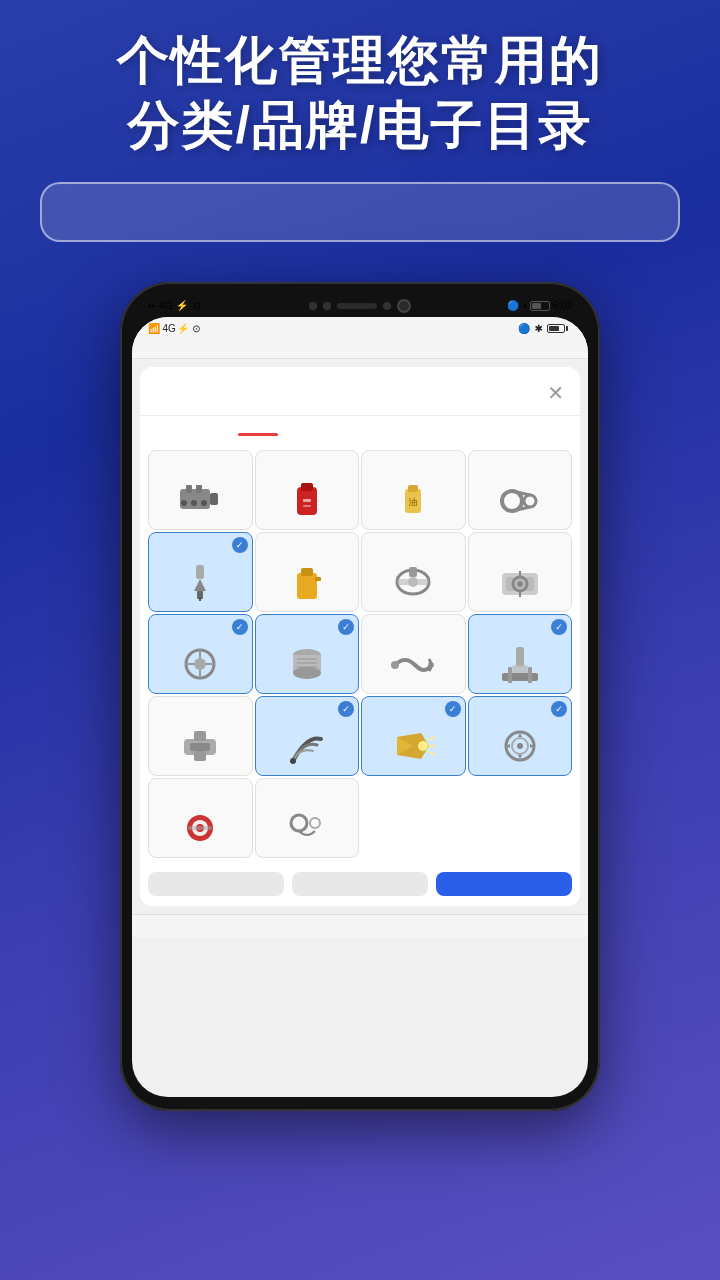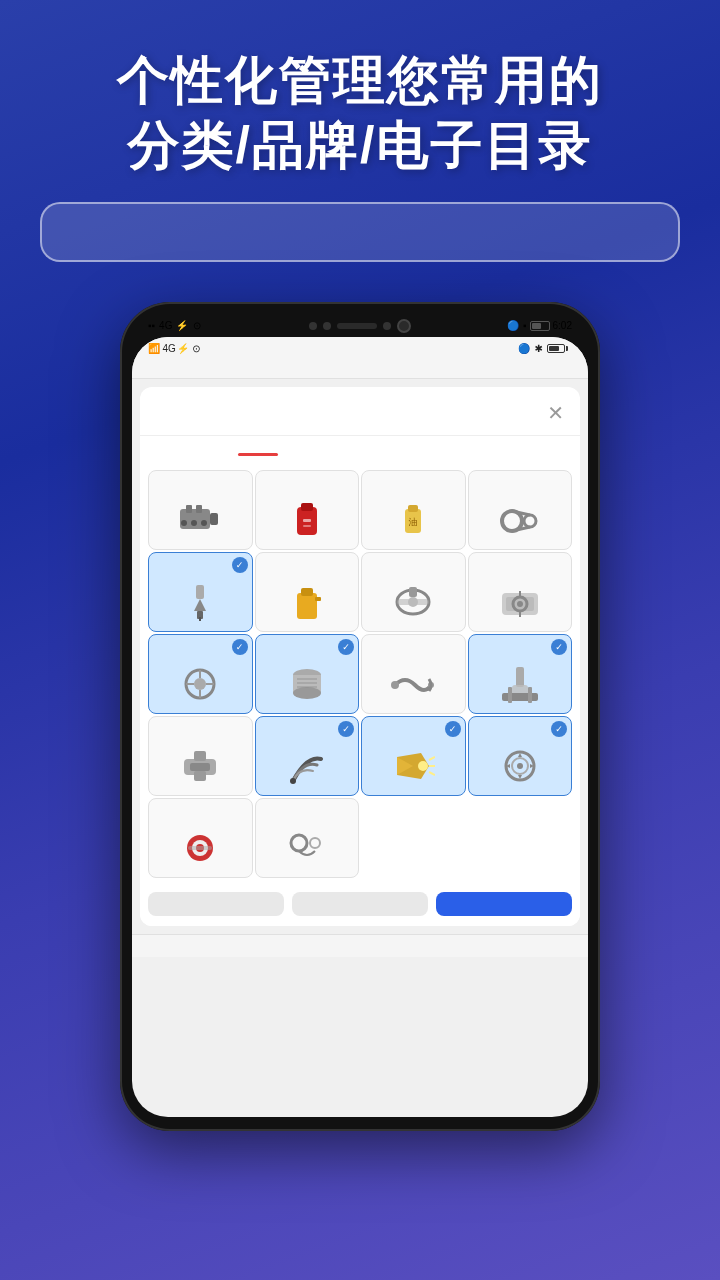--- a/index.html
+++ b/index.html
@@ -7,21 +7,21 @@
     body {
       width: 720px;
       min-height: 1280px;
       font-family: 'PingFang SC', 'Microsoft YaHei', sans-serif;
       background: linear-gradient(160deg, #2a3faa 0%, #1a2d9e 30%, #3a3db0 60%, #5a4fc0 100%);
       overflow-x: hidden;
     }
 
     .hero-title {
       text-align: center;
-      padding: 48px 40px 24px;
+      padding: 28px 40px 24px;
       color: #fff;
       font-size: 52px;
       font-weight: 900;
       line-height: 1.25;
       letter-spacing: 2px;
       text-shadow: 2px 2px 8px rgba(0,0,0,0.3);
     }
 
     .subtitle-box {
       margin: 0 40px 40px;

